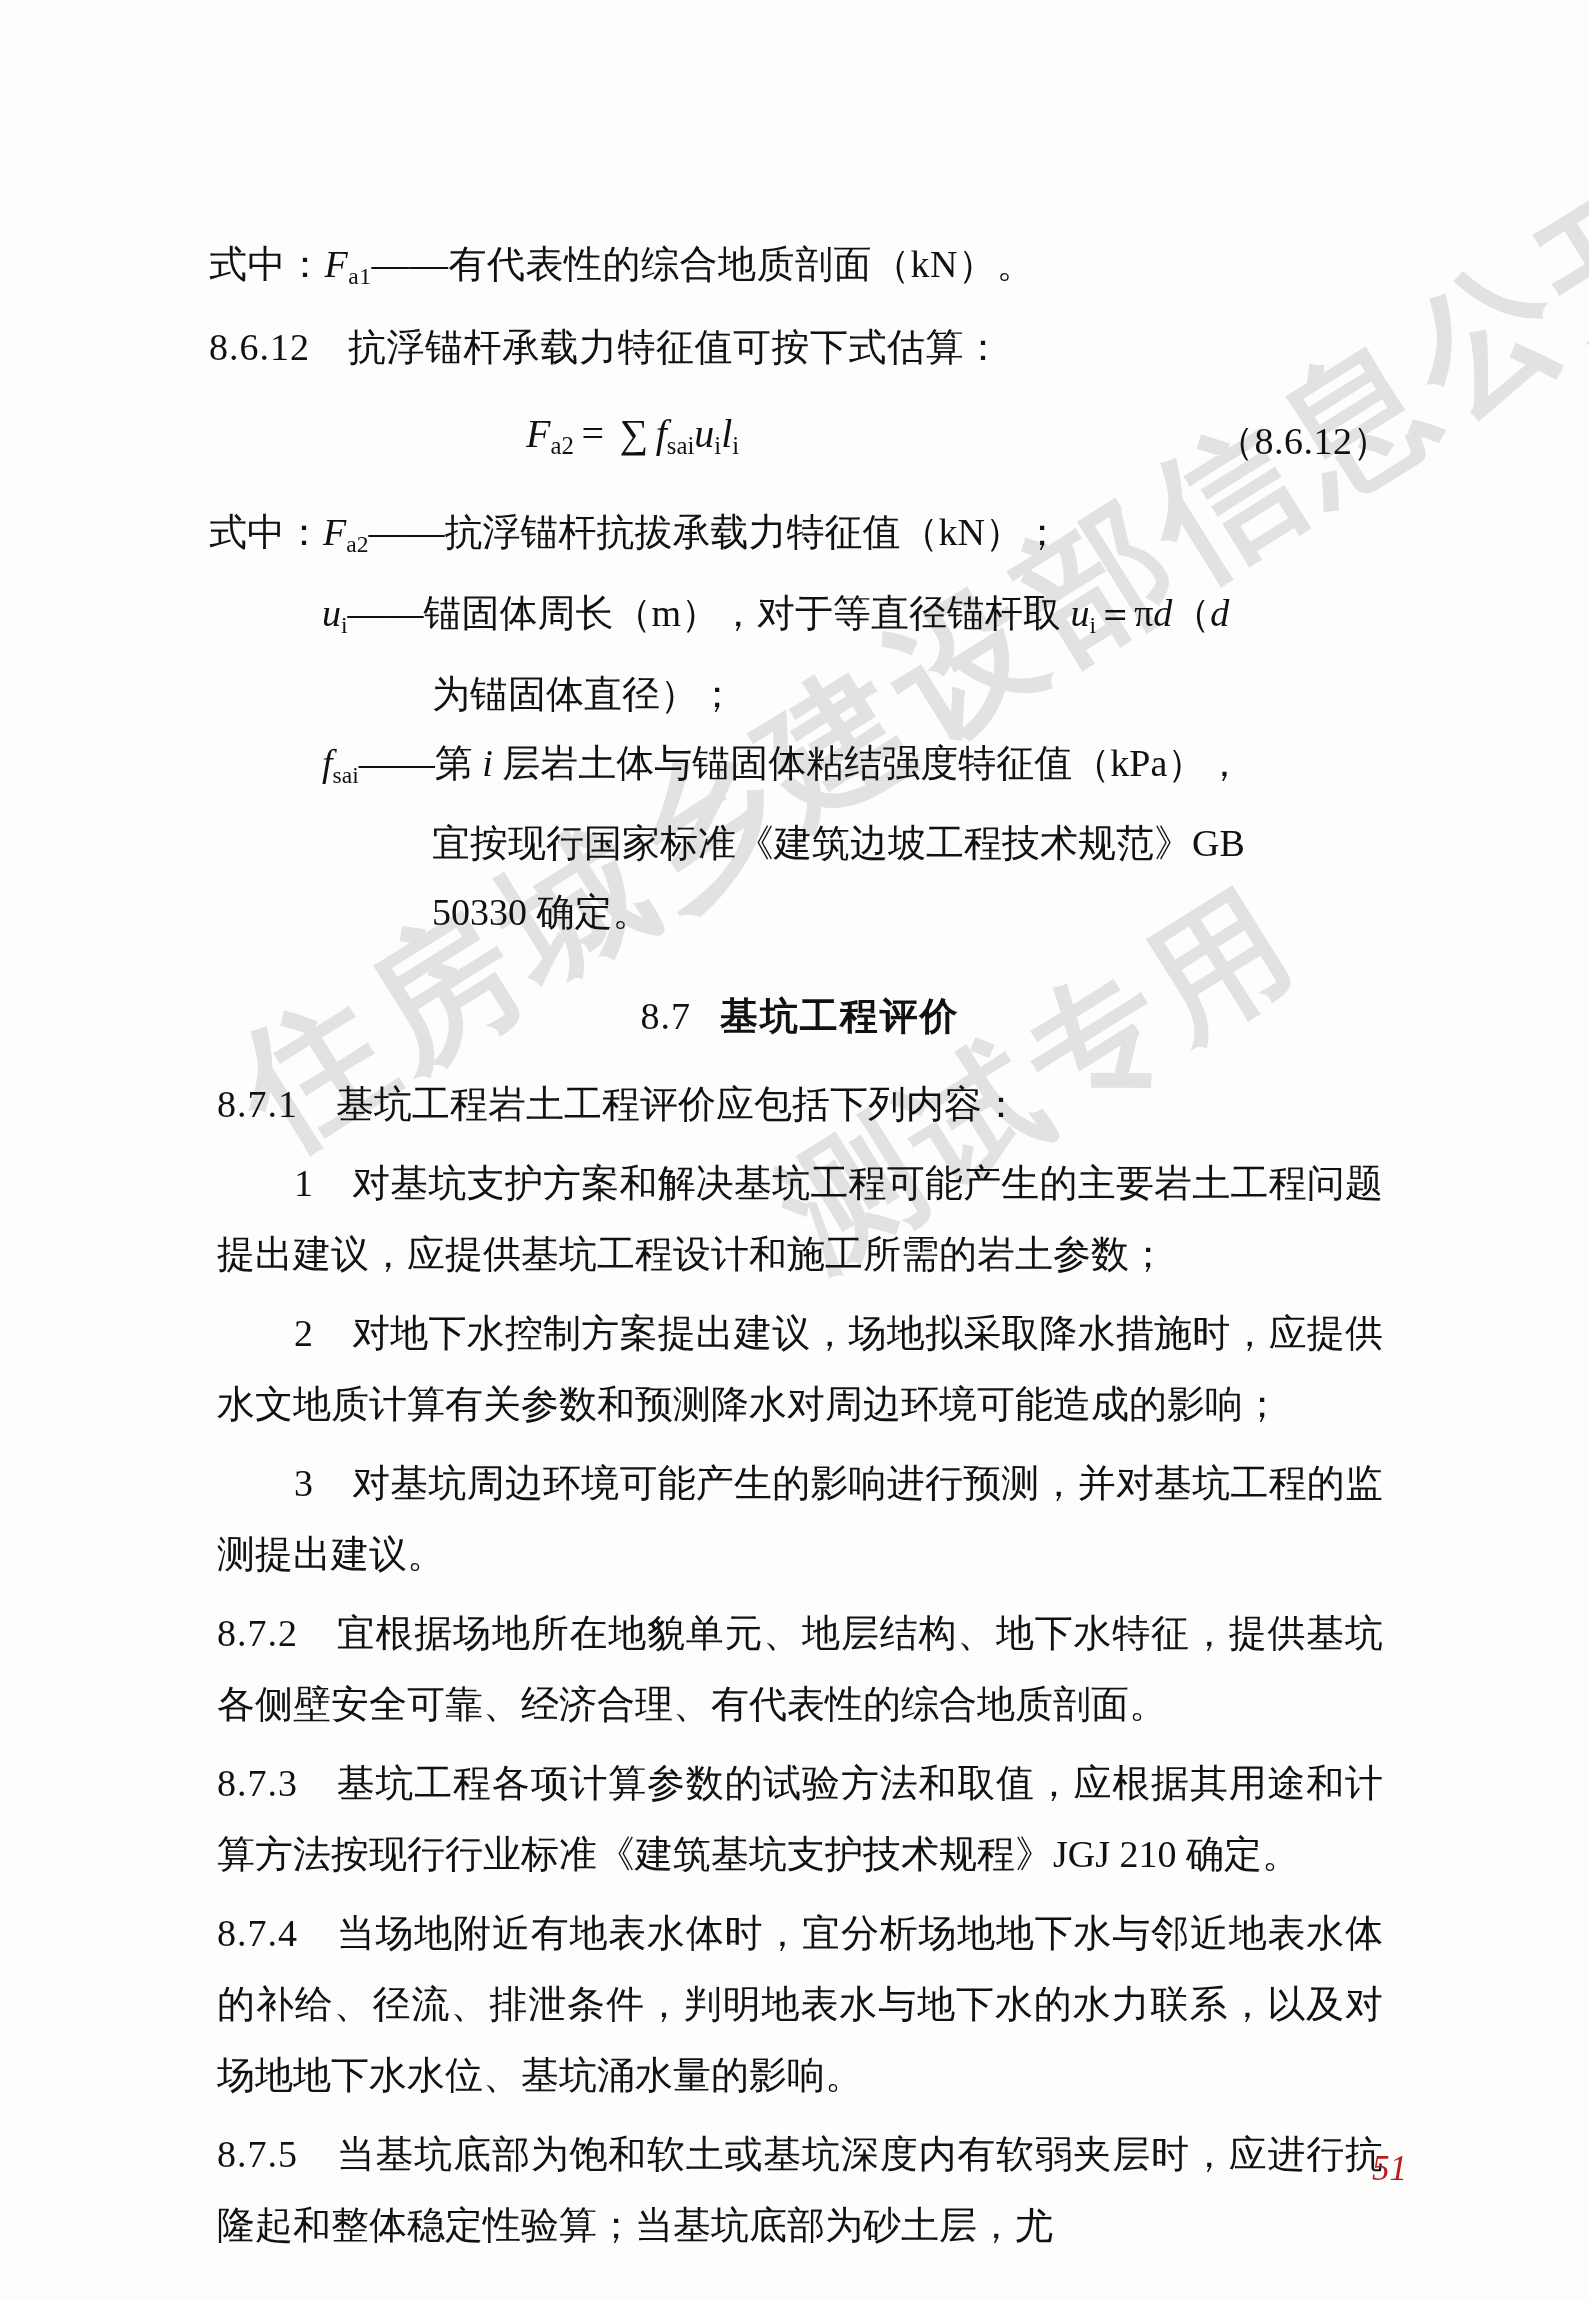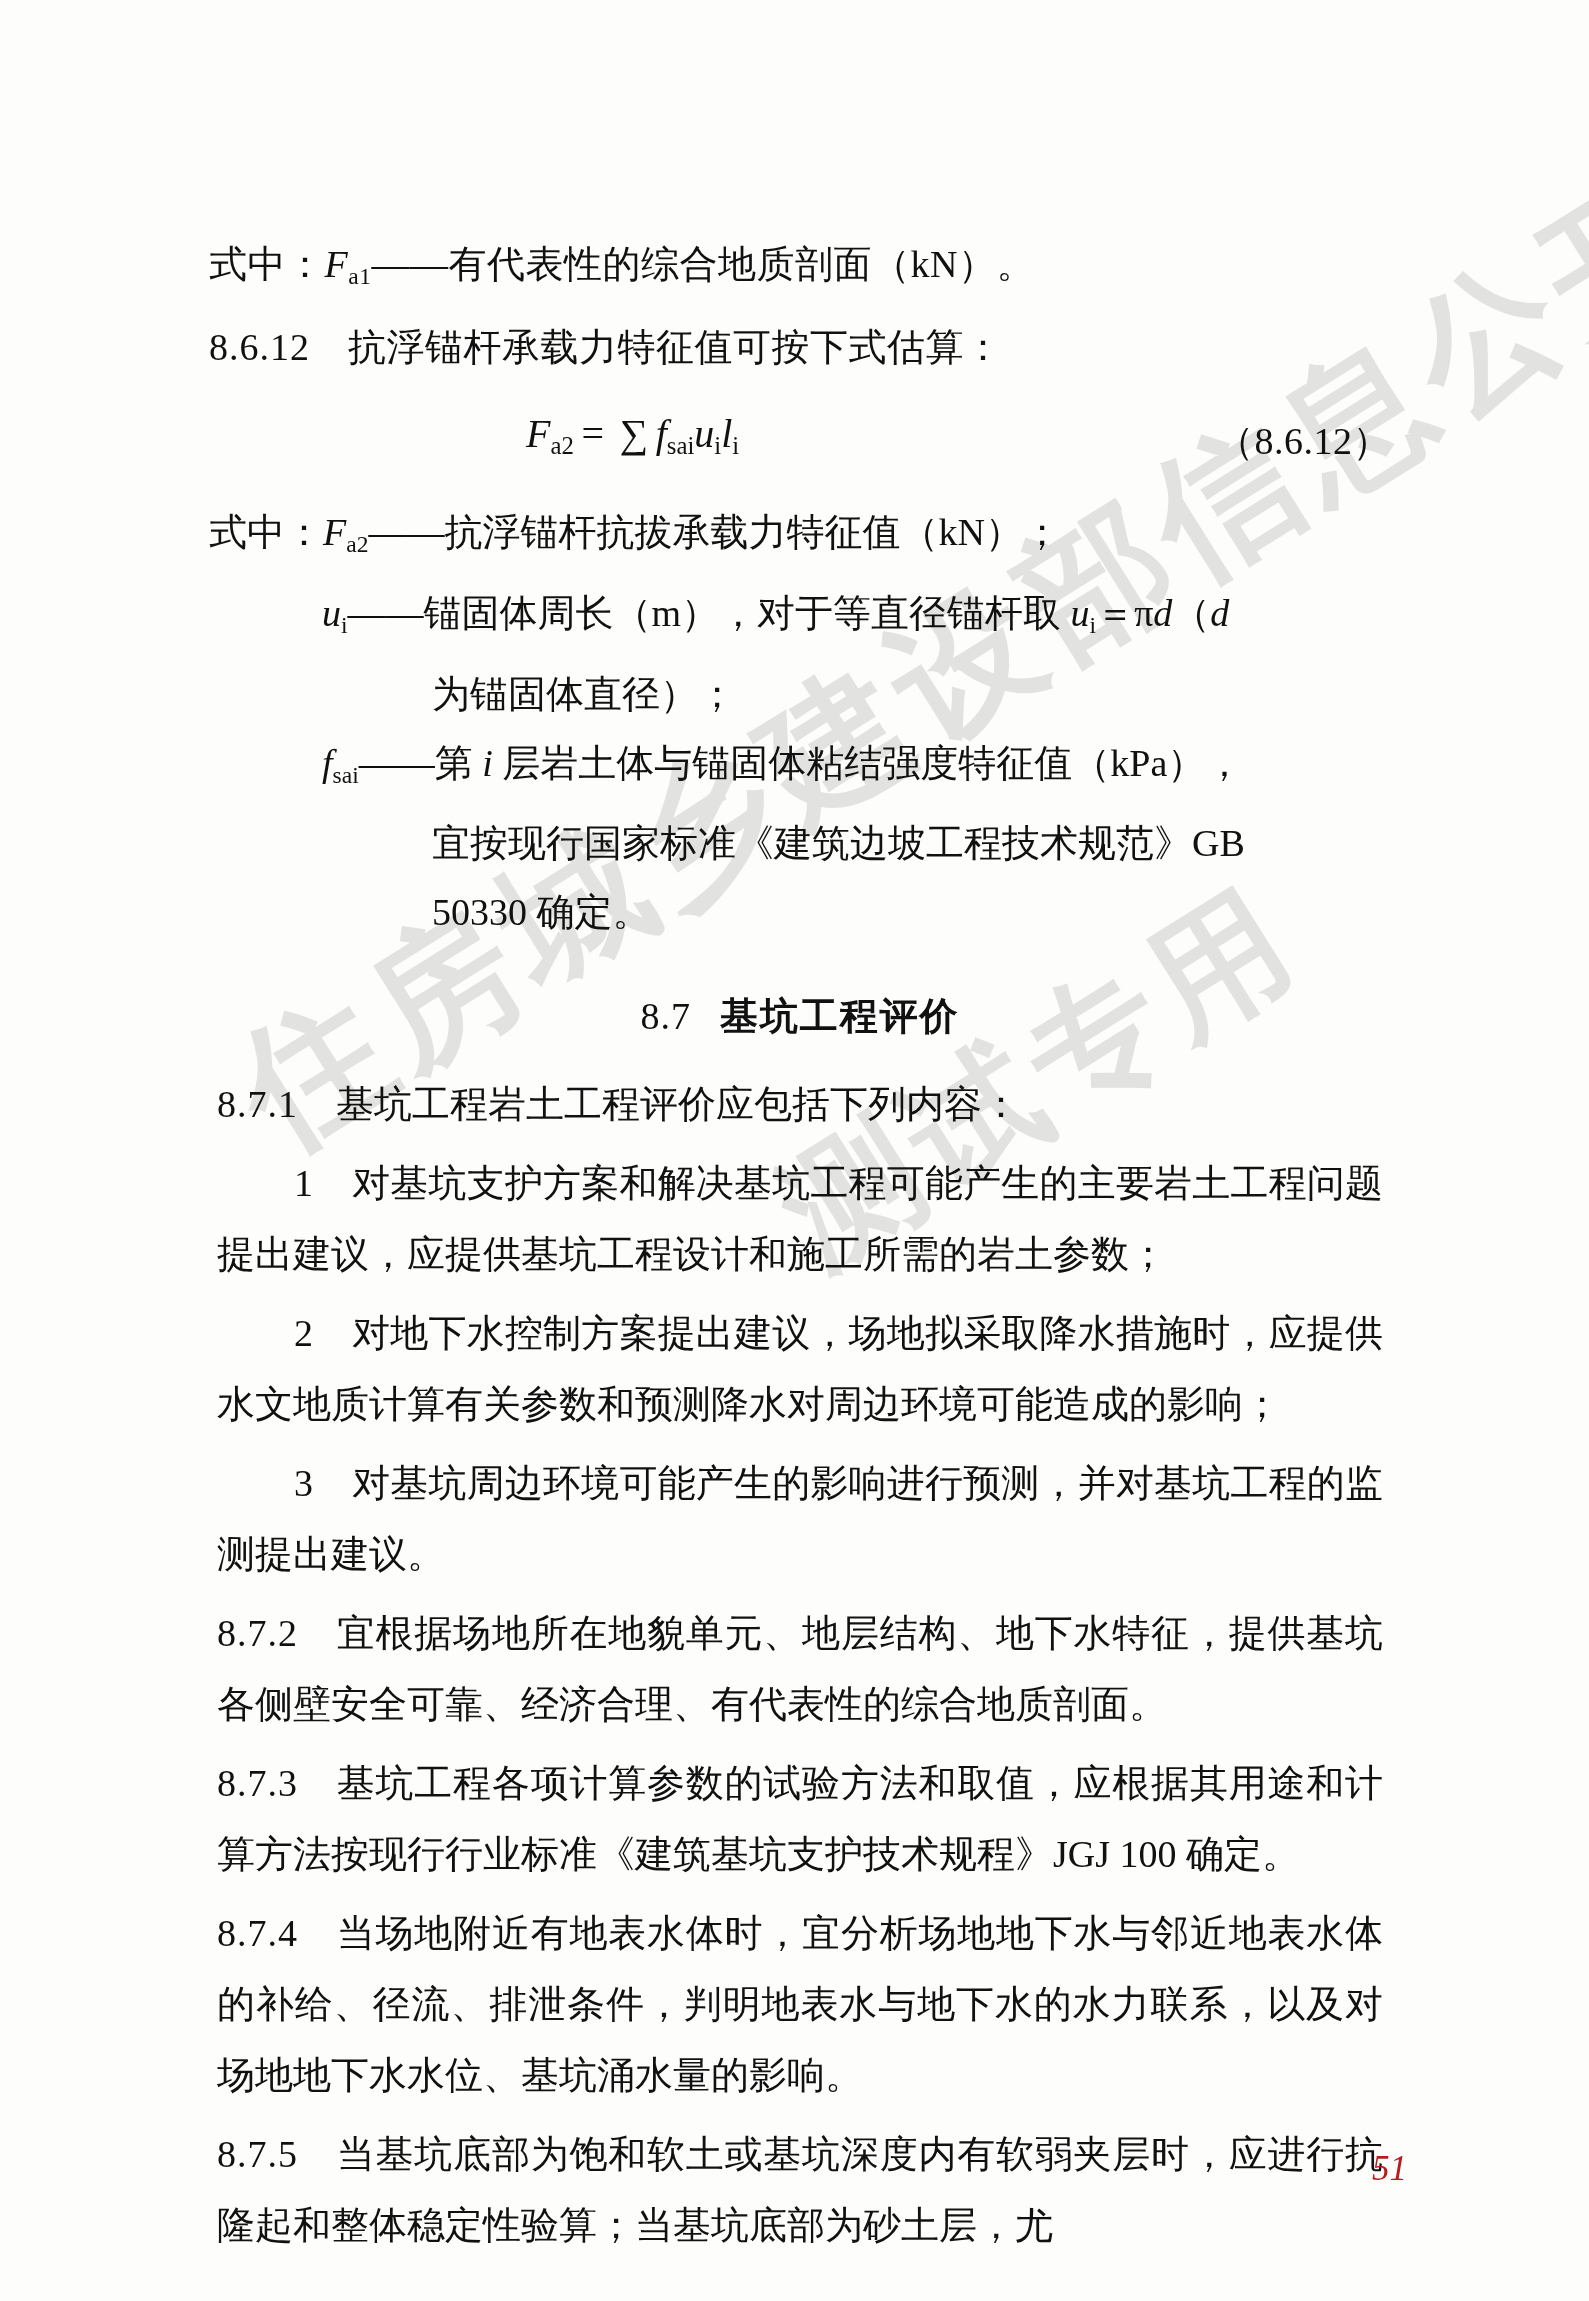--- a/index.html
+++ b/index.html
@@ -198,21 +198,21 @@
 
     <p class="para p-indent">
       <span class="num">3</span><span class="gap-med"></span><span>对基坑周边环境可能产生的影响进行预测，并对基坑工程的监测提出建议。</span>
     </p>
 
     <p class="para">
       <span class="num">8.7.2</span><span class="gap-med"></span><span>宜根据场地所在地貌单元、地层结构、地下水特征，提供基坑各侧壁安全可靠、经济合理、有代表性的综合地质剖面。</span>
     </p>
 
     <p class="para">
-      <span class="num">8.7.3</span><span class="gap-med"></span><span>基坑工程各项计算参数的试验方法和取值，应根据其用途和计算方法按现行行业标准《建筑基坑支护技术规程》JGJ 100 确定。</span>
+      <span class="num">8.7.3</span><span class="gap-med"></span><span>基坑工程各项计算参数的试验方法和取值，应根据其用途和计算方法按现行行业标准《建筑基坑支护技术规程》JGJ 210 确定。</span>
     </p>
 
     <p class="para">
       <span class="num">8.7.4</span><span class="gap-med"></span><span>当场地附近有地表水体时，宜分析场地地下水与邻近地表水体的补给、径流、排泄条件，判明地表水与地下水的水力联系，以及对场地地下水水位、基坑涌水量的影响。</span>
     </p>
 
     <p class="para">
       <span class="num">8.7.5</span><span class="gap-med"></span><span>当基坑底部为饱和软土或基坑深度内有软弱夹层时，应进行抗隆起和整体稳定性验算；当基坑底部为砂土层，尤</span>
     </p>
 

